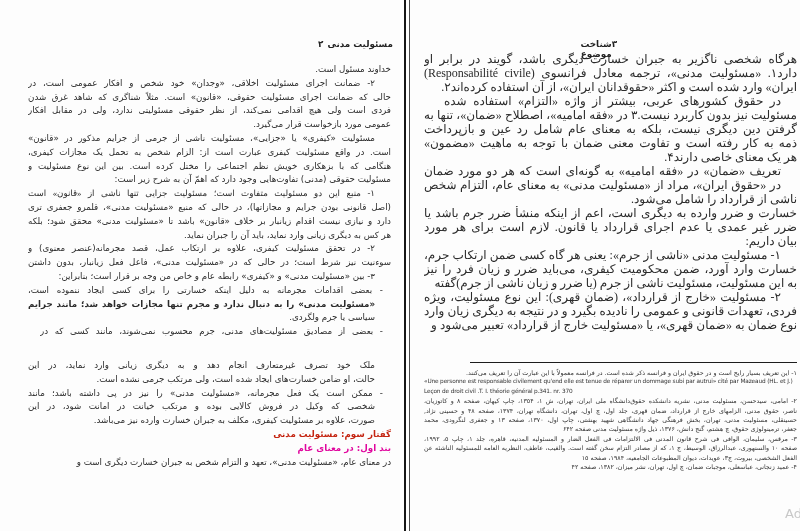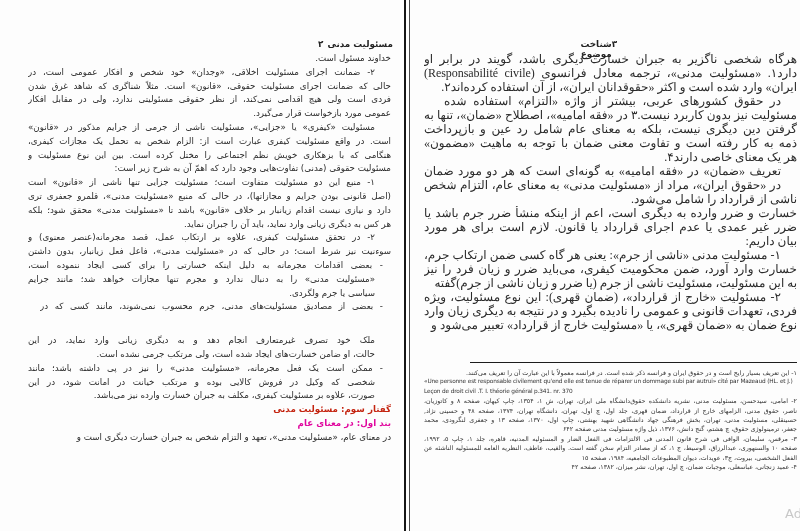--- a/index.html
+++ b/index.html
@@ -8,21 +8,21 @@
   
   .seam-thick{position:absolute;left:404px;top:0;width:2.4px;height:531px;background:#161616;}
   .seam-thin{position:absolute;left:408.6px;top:0;width:1px;height:531px;background:#4a4a4a;}
   
   .hdr{position:absolute;top:39px;display:flex;justify-content:space-between;direction:rtl;
        font-size:8.8px;font-weight:bold;color:#222;}
   .hdr-left{left:318px;width:75px;}
   .hdr-right{left:553px;width:64px;}
   
   .body-block{position:absolute;direction:rtl;}
-  .left-body{left:28px;top:52px;width:363px;font-size:8.7px;}
+  .left-body{left:28px;top:63px;width:363px;font-size:8.7px;}
   .right-body{left:424px;top:52px;width:373px;font-size:12px;font-family:Liberation Serif, serif;}
   .bl{height:13.8px;line-height:13.8px;overflow:hidden;text-align:right;letter-spacing:-0.05px;}
   .right-body .bl{height:14px;line-height:14px;}
   .j{text-align:justify;text-align-last:justify;}
   .red{color:#c42410;font-weight:bold;}
   .pink{color:#e0069e;font-weight:bold;}
   
   .fn-rule{position:absolute;left:470px;top:362px;width:327px;height:1.4px;background:#1d1d1d;}
   .fn-block{position:absolute;left:424px;top:368px;width:373px;direction:rtl;font-size:6.3px;color:#333;}
   .fl{height:9.4px;line-height:9.4px;overflow:hidden;text-align:right;}
@@ -44,28 +44,29 @@
     <div class="body-block left-body">
         <div class="bl">خداوند مسئول است.</div>
         <div class="bl j" style="padding-right: 16px;">۲- ضمانت اجرای مسئولیت اخلاقی، «وجدان» خود شخص و افکار عمومی است، در</div>
         <div class="bl j">حالی که ضمانت اجرای مسئولیت حقوقی، «قانون» است. مثلاً شناگری که شاهد غرق شدن</div>
         <div class="bl j">فردی است ولی هیچ اقدامی نمی‌کند، از نظر حقوقی مسئولیتی ندارد، ولی در مقابل افکار</div>
         <div class="bl">عمومی مورد بازخواست قرار می‌گیرد.</div>
         <div class="bl j" style="padding-right: 16px;">مسئولیت «کیفری» یا «جزایی»، مسئولیت ناشی از جرمی از جرایم مذکور در «قانون»</div>
         <div class="bl j">است. در واقع مسئولیت کیفری عبارت است از: الزام شخص به تحمل یک مجازات کیفری،</div>
         <div class="bl j">هنگامی که با بزهکاری خویش نظم اجتماعی را مختل کرده است. بین این نوع مسئولیت و</div>
         <div class="bl">مسئولیت حقوقی (مدنی) تفاوت‌هایی وجود دارد که اهمّ آن به شرح زیر است:</div>
-        <div class="bl j" style="padding-right: 16px;">۱- منبع این دو مسئولیت متفاوت است؛ مسئولیت جزایی تنها ناشی از «قانون» است</div>
+        <div class="bl j" style="padding-right: 16px; font-family: Liberation Serif, serif;">۱- منبع این دو مسئولیت متفاوت است؛ مسئولیت جزایی تنها ناشی از «قانون» است</div>
         <div class="bl j">(اصل قانونی بودن جرایم و مجازاتها)، در حالی که منبع «مسئولیت مدنی»، قلمرو جعفری تری</div>
         <div class="bl j">دارد و نیازی نیست اقدام زیانبار بر خلاف «قانون» باشد تا «مسئولیت مدنی» محقق شود؛ بلکه</div>
         <div class="bl">هر کس به دیگری زیانی وارد نماید، باید آن را جبران نماید.</div>
         <div class="bl j" style="padding-right: 16px;">۲- در تحقق مسئولیت کیفری، علاوه بر ارتکاب عمل، قصد مجرمانه(عنصر معنوی) و</div>
         <div class="bl j">سوءنیت نیز شرط است؛ در حالی که در «مسئولیت مدنی»، فاعل فعل زیانبار، بدون داشتن</div>
+        <div class="bl" style="padding-right: 16px;">۳- بین «مسئولیت مدنی» و «کیفری» رابطه عام و خاص من وجه بر قرار است؛ بنابراین:</div>
         <div class="bl j" style="padding-right: 8px;">- بعضی اقدامات مجرمانه به دلیل اینکه خسارتی را برای کسی ایجاد ننموده است،</div>
-        <div class="bl j" style="padding-right: 16px;">«مسئولیت مدنی» را به دنبال ندارد و مجرم تنها مجازات خواهد شد؛ مانند جرایم</div>
+        <div class="bl j" style="padding-right: 16px; font-weight: bold;">«مسئولیت مدنی» را به دنبال ندارد و مجرم تنها مجازات خواهد شد؛ مانند جرایم</div>
         <div class="bl" style="padding-right: 16px;">سیاسی یا جرم ولگردی.</div>
         <div class="bl j" style="padding-right: 8px; margin-left: 12px;">- بعضی از مصادیق مسئولیت‌های مدنی، جرم محسوب نمی‌شوند، مانند کسی که در</div>
         <div class="bl j" style="padding-right: 16px; margin-top: 20px;">ملک خود تصرف غیرمتعارف انجام دهد و به دیگری زیانی وارد نماید، در این</div>
         <div class="bl" style="padding-right: 16px;">حالت، او ضامن خسارت‌های ایجاد شده است، ولی مرتکب جرمی نشده است.</div>
         <div class="bl j" style="padding-right: 8px;">- ممکن است یک فعل مجرمانه، «مسئولیت مدنی» را نیز در پی داشته باشد؛ مانند</div>
         <div class="bl j" style="padding-right: 16px;">شخصی که وکیل در فروش کالایی بوده و مرتکب خیانت در امانت شود، در این</div>
         <div class="bl" style="padding-right: 16px;">صورت، علاوه بر مسئولیت کیفری، مکلف به جبران خسارت وارده نیز می‌باشد.</div>
         <div class="bl red">گفتار سوم: مسئولیت مدنی</div>
         <div class="bl pink">بند اول: در معنای عام</div>
         <div class="bl">در معنای عام، «مسئولیت مدنی»، تعهد و التزام شخص به جبران خسارت دیگری است و</div>

